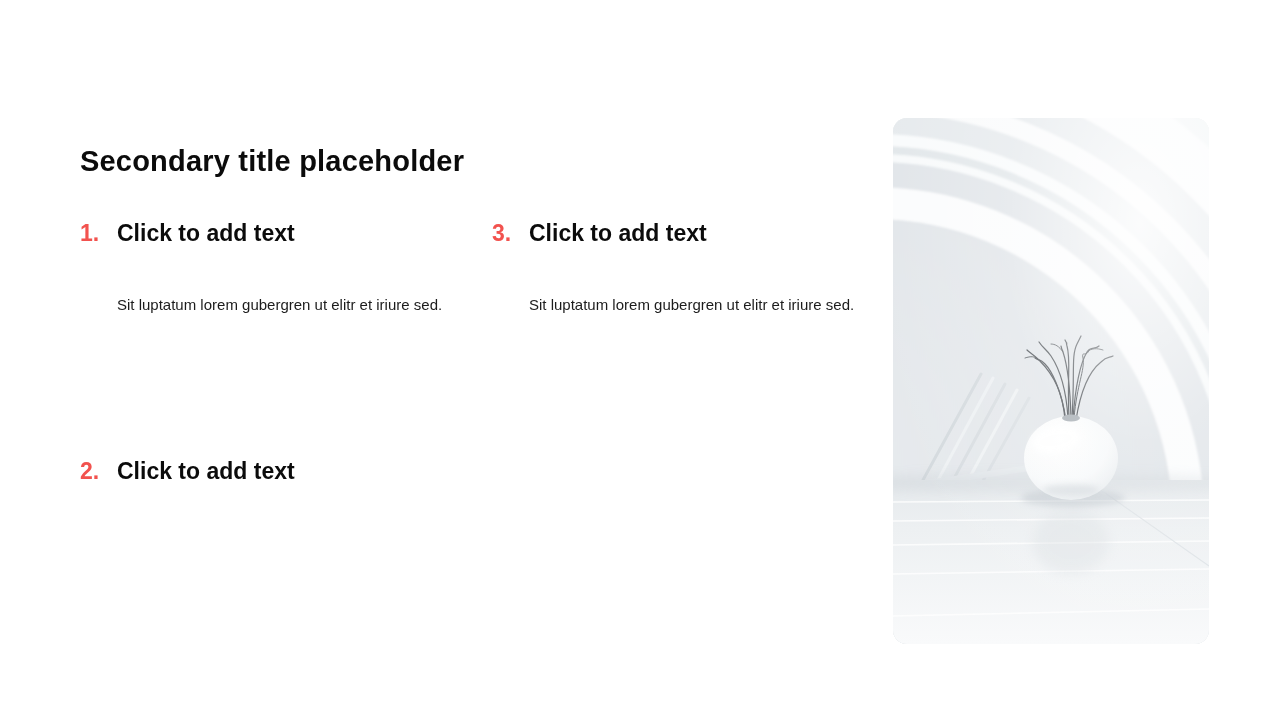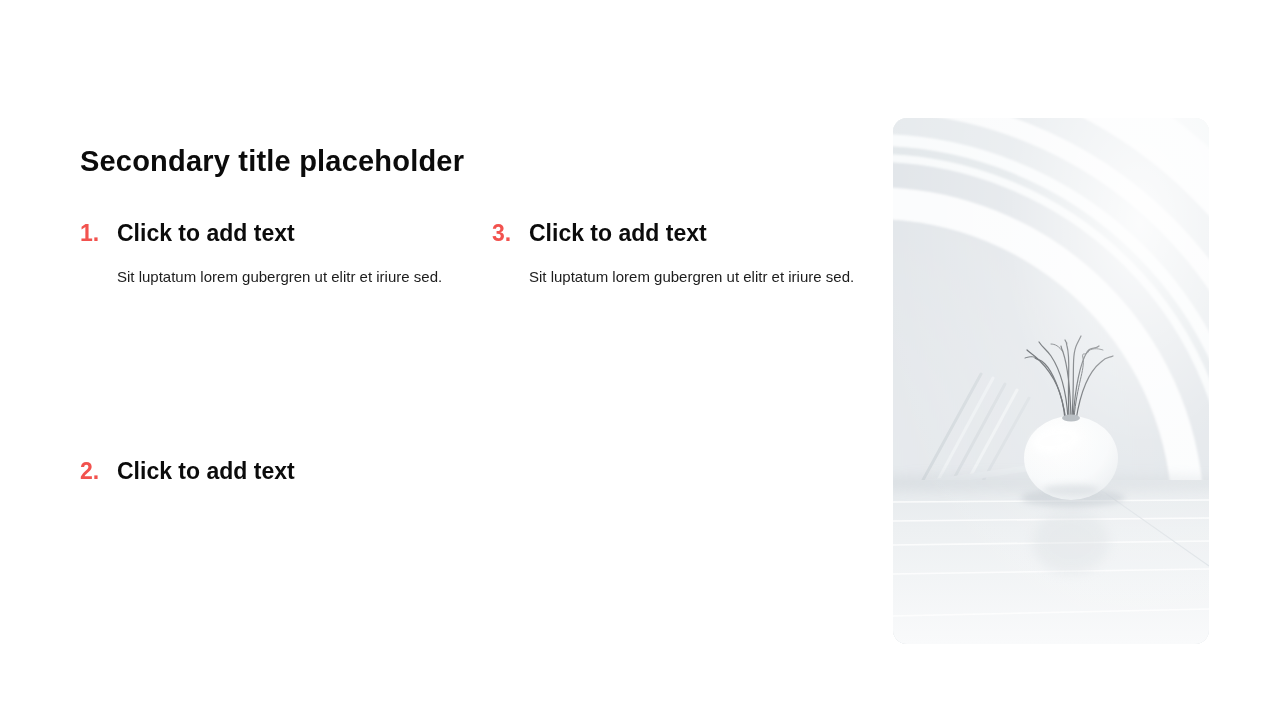--- a/index.html
+++ b/index.html
@@ -23,21 +23,21 @@
     font-size:23px;font-weight:bold;color:#F2524E;
     white-space:nowrap;
   }
   .item .heading{
     position:absolute;left:37px;top:0;
     font-size:23px;font-weight:bold;color:#0b0b0b;
     white-space:nowrap;
     text-align:center;
   }
   .item .body{
-    position:absolute;left:37px;top:46px;
+    position:absolute;left:37px;top:74px;
     font-size:15px;line-height:22px;color:#1c1c1c;
   }
   #item-1{left:80px;top:220px;width:412px;height:230px;}
   #item-3{left:492px;top:220px;width:412px;height:230px;}
   #item-2{left:80px;top:458px;width:790px;height:120px;}
   #item-1 .body,#item-3 .body{width:330px;}
   #item-2 .body{width:730px;}
 
   .image-frame{
     position:absolute;left:893px;top:118px;width:316px;height:526px;

